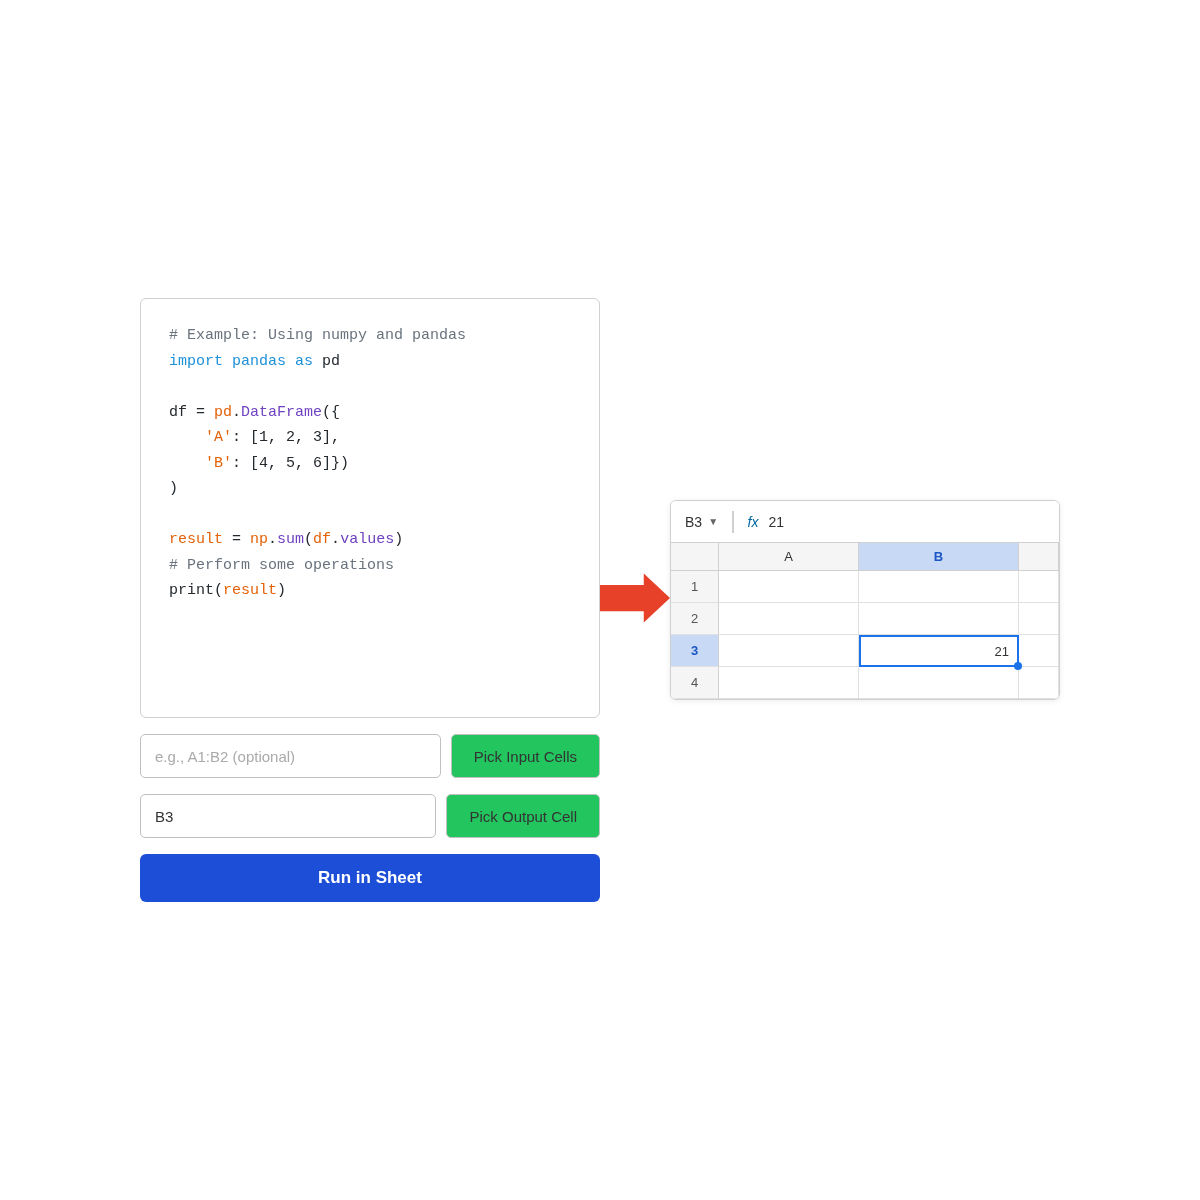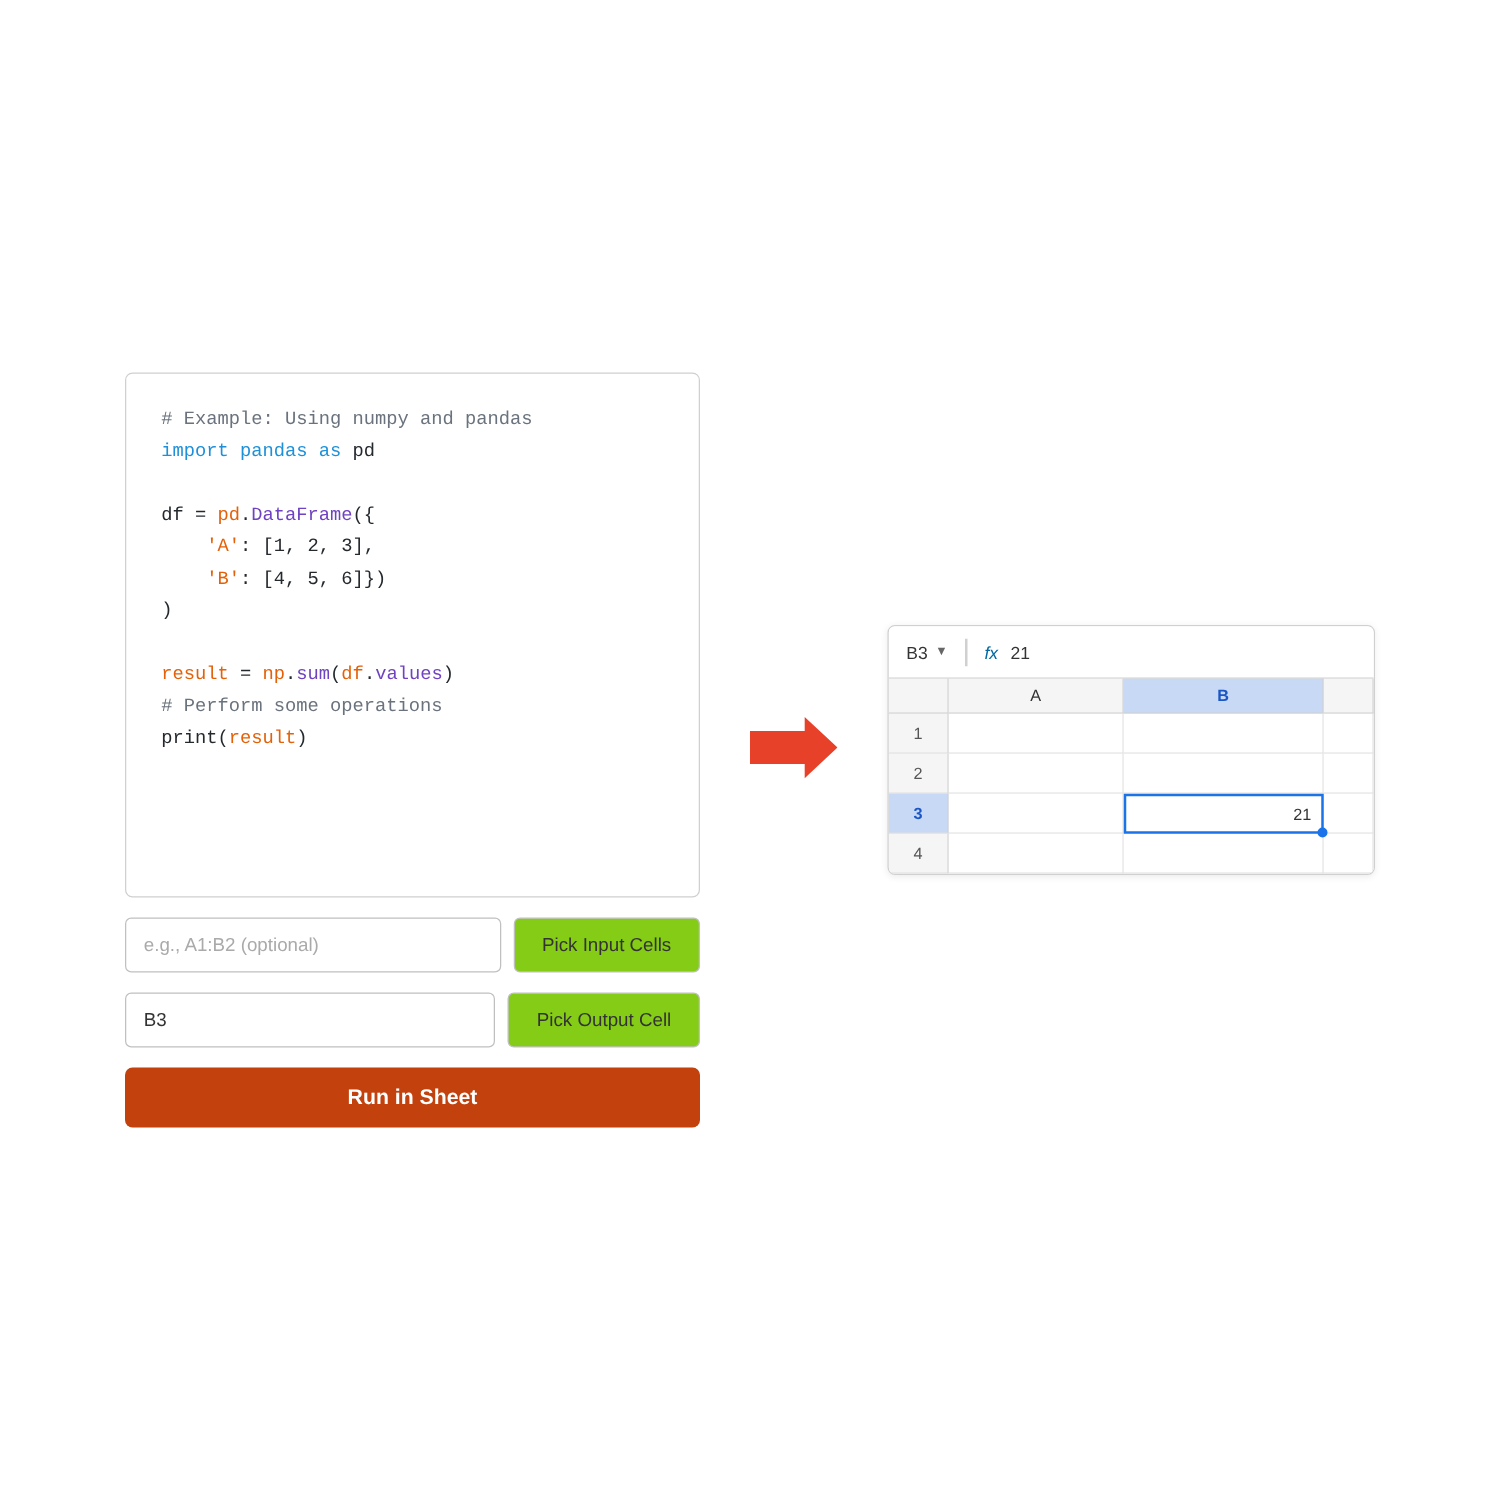--- a/index.html
+++ b/index.html
@@ -10,21 +10,20 @@
       width: 1200px;
       height: 1200px;
       display: flex;
       align-items: center;
       justify-content: center;
     }
 
     .main-container {
       display: flex;
       align-items: center;
-      gap: 40px;
       padding: 40px;
     }
 
     .left-panel {
       display: flex;
       flex-direction: column;
       gap: 16px;
     }
 
     .code-box {
@@ -68,30 +67,30 @@
 
     .text-input::placeholder {
       color: #aaa;
     }
 
     .pick-button {
       height: 44px;
       padding: 0 22px;
       border: 1.5px solid #c0c0c0;
       border-radius: 5px;
-      background: #84cc16;
+      background: #22c55e;
       font-size: 15px;
       color: #333;
       cursor: pointer;
       white-space: nowrap;
     }
 
     .run-button {
       height: 48px;
-      background: #c2410c;
+      background: #1d4ed8;
       border: none;
       border-radius: 6px;
       color: #fff;
       font-size: 17px;
       font-weight: 600;
       cursor: pointer;
       width: 100%;
     }
 
     

